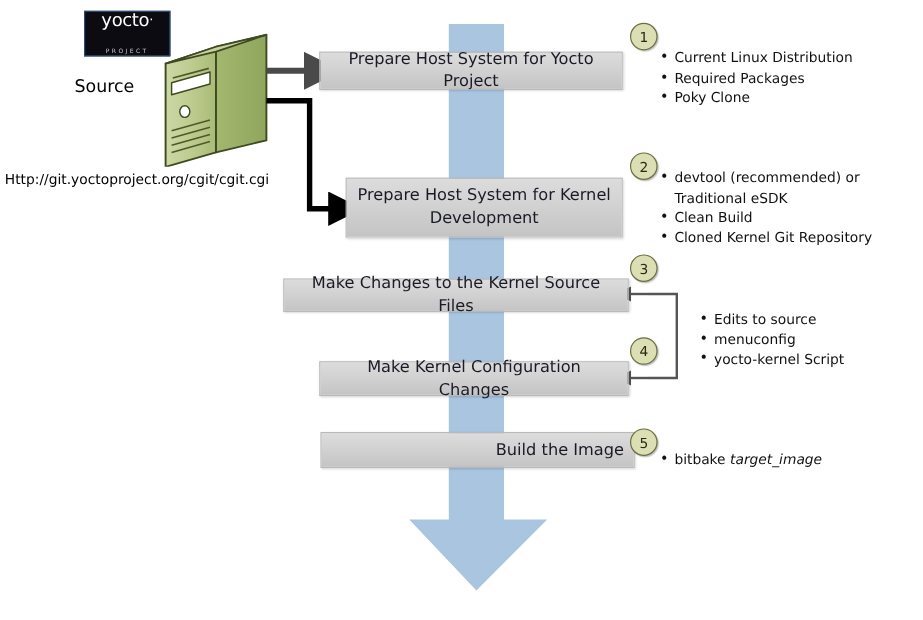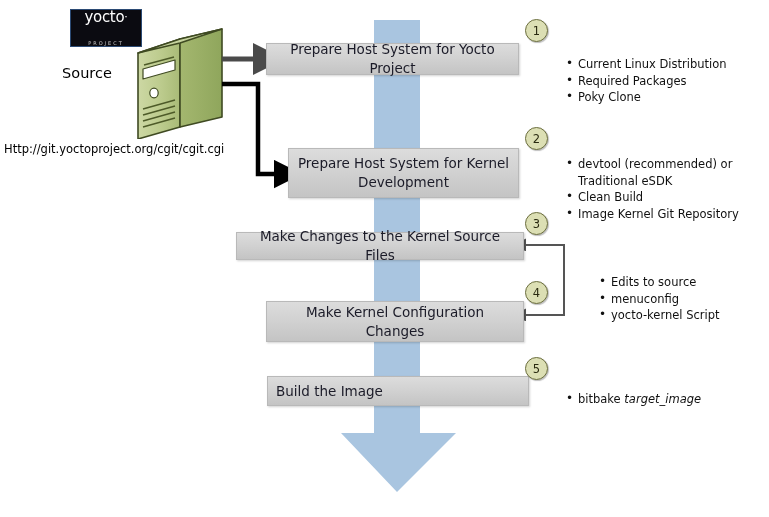--- a/index.html
+++ b/index.html
@@ -94,21 +94,21 @@
   }
 
   
   .pbox {
     position: absolute;
     background: linear-gradient(to bottom, #dcdcdc 0%, #d2d2d2 45%, #c4c4c4 100%);
     border: 1px solid #b9b9b9;
     box-sizing: border-box;
     display: flex;
     align-items: center;
-    justify-content: flex-start;
+    justify-content: flex-end;
     text-align: center;
     font-size: 13.5px;
     color: #1b1b28;
     line-height: 19px;
     box-shadow: 1px 1px 2px rgba(0,0,0,0.18);
     padding: 0 8px;
   }
 
   
   .badge {
@@ -128,21 +128,21 @@
   }
 
   
   .notes {
     position: absolute;
     font-size: 11.5px;
     color: #111111;
     line-height: 16.5px;
   }
   .notes ul {
-    margin: 16px;
+    margin: 0;
     padding: 0;
     list-style: none;
   }
   .notes li {
     position: relative;
     padding-left: 12px;
     white-space: nowrap;
   }
   .notes li.wrap {
     white-space: normal;
@@ -253,25 +253,25 @@
   </div>
 
   <div class="pbox" style="left:288px; top:148px; width:231px; height:50px;">
     <span>Prepare Host System for Kernel Development</span>
   </div>
 
   <div class="pbox" style="left:236px; top:232px; width:288px; height:28px;">
     <span>Make Changes to the Kernel Source Files</span>
   </div>
 
-  <div class="pbox" style="left:266px; top:301px; width:258px; height:41px;">
+  <div class="pbox" style="left:266px; top:301px; width:258px; height:29px;">
     <span>Make Kernel Configuration Changes</span>
   </div>
 
-  <div class="pbox" style="left:267px; top:376px; width:262px; height:30px;">
+  <div class="pbox" style="left:267px; top:360px; width:262px; height:30px;">
     <span>Build the Image</span>
   </div>
 
   <div class="badge" style="left:525px; top:19px;">
     <span>1</span>
   </div>
   <div class="badge" style="left:525px; top:127px;">
     <span>2</span>
   </div>
   <div class="badge" style="left:525px; top:212px;">
@@ -289,21 +289,21 @@
       <li>Current Linux Distribution</li>
       <li>Required Packages</li>
       <li>Poky Clone</li>
     </ul>
   </div>
 
   <div class="notes" style="left:550px; top:140px;">
     <ul>
       <li class="wrap">devtool (recommended) or Traditional eSDK</li>
       <li>Clean Build</li>
-      <li>Image Kernel Git Repository</li>
+      <li>Cloned Kernel Git Repository</li>
     </ul>
   </div>
 
   <div class="notes" style="left:583px; top:258px;">
     <ul>
       <li>Edits to source</li>
       <li>menuconfig</li>
       <li>yocto-kernel Script</li>
     </ul>
   </div>

